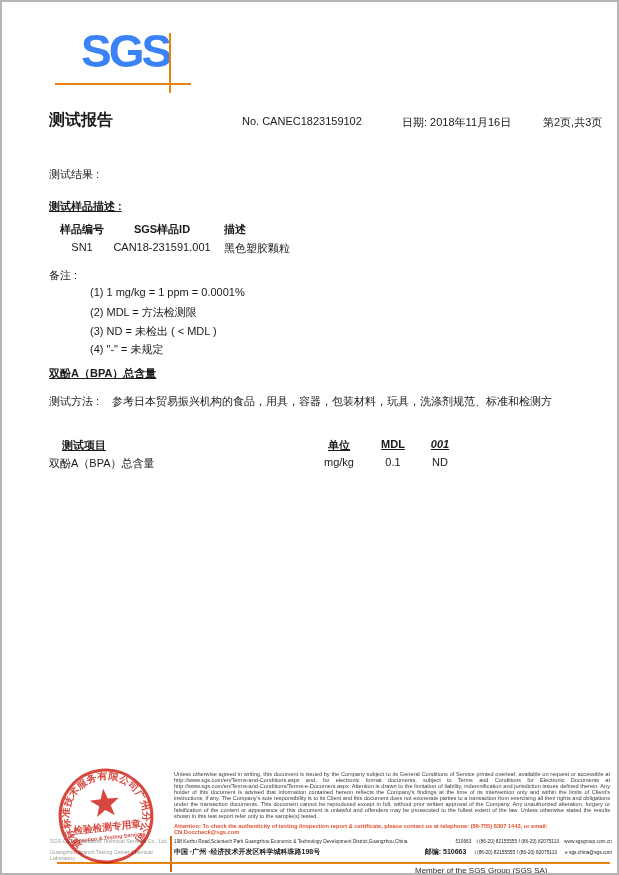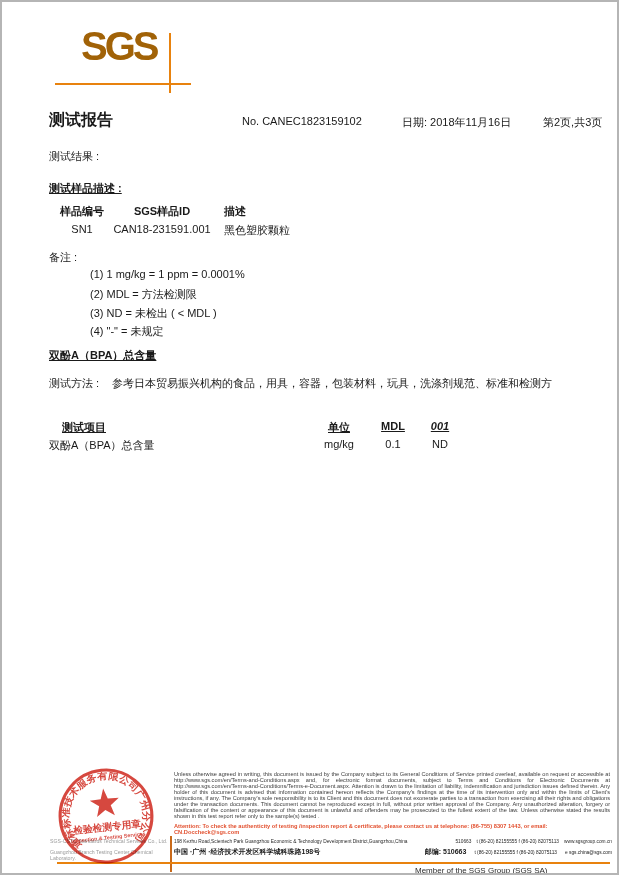--- a/index.html
+++ b/index.html
@@ -3,32 +3,32 @@
 <meta charset="utf-8">
 <style>
   html,body{margin:0;padding:0;background:#e9e9e9;font-family:"Liberation Sans",sans-serif;}
   .page{
     position:relative;width:615px;height:871px;background:#ffffff;
     border:2px solid #b5b5b5;overflow:hidden;color:#1a1a1a;
   }
   .abs{position:absolute;}
   
   .logo-wrap{left:53px;top:28px;width:136px;height:66px;}
-  .logo-text{position:absolute;left:26px;top:-6px;font-size:40px;font-weight:bold;
-    color:#a16207;letter-spacing:-3px;font-family:"Liberation Sans",sans-serif;}
+  .logo-text{position:absolute;left:26px;top:-6px;font-size:46px;font-weight:bold;
+    color:#3b82f6;letter-spacing:-3px;font-family:"Liberation Sans",sans-serif;}
   .logo-hline{position:absolute;left:0;top:53px;width:136px;height:2px;background:#e8820e;}
   .logo-vline{position:absolute;left:114px;top:3px;width:2px;height:60px;background:#e8820e;}
   
   .report-title{left:47px;top:108px;font-size:16px;font-weight:bold;}
   .hdr{font-size:11px;padding-left:22px;}
   .report-no{left:218px;top:113px;}
   .report-date{left:378px;top:113px;}
   .report-page{left:519px;top:113px;}
   
-  .body-text{font-size:11px;}
+  .body-text{font-size:11px;margin-top:18px;}
   .results-label{left:47px;top:147px;}
   .sample-heading{left:47px;top:179px;font-weight:bold;text-decoration:underline;}
   .c1{left:45px;width:70px;text-align:center;}
   .c2{left:108px;width:104px;text-align:center;}
   .c3{left:222px;width:170px;text-align:left;}
   .th{font-weight:bold;}
   .samp-h{top:202px;}
   .samp-r{top:221px;}
   .remark-label{left:47px;top:248px;}
   .note{left:88px;}

